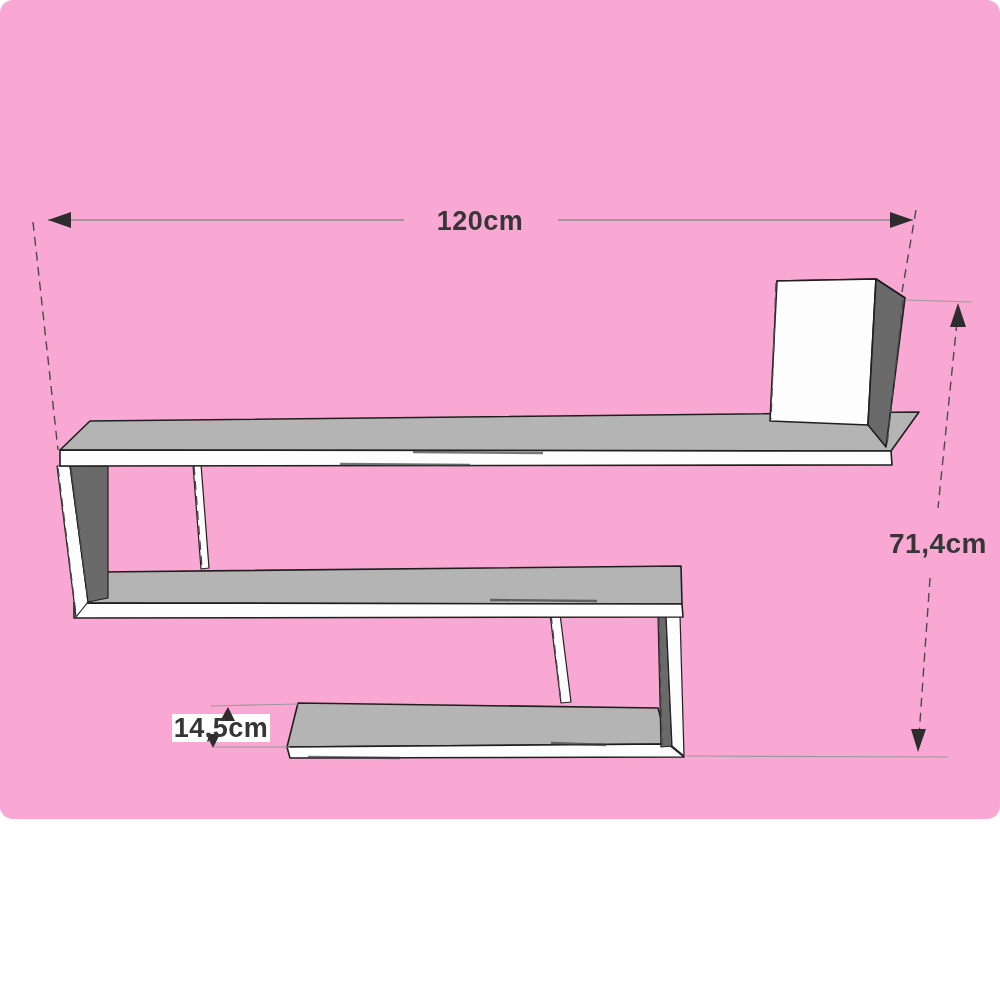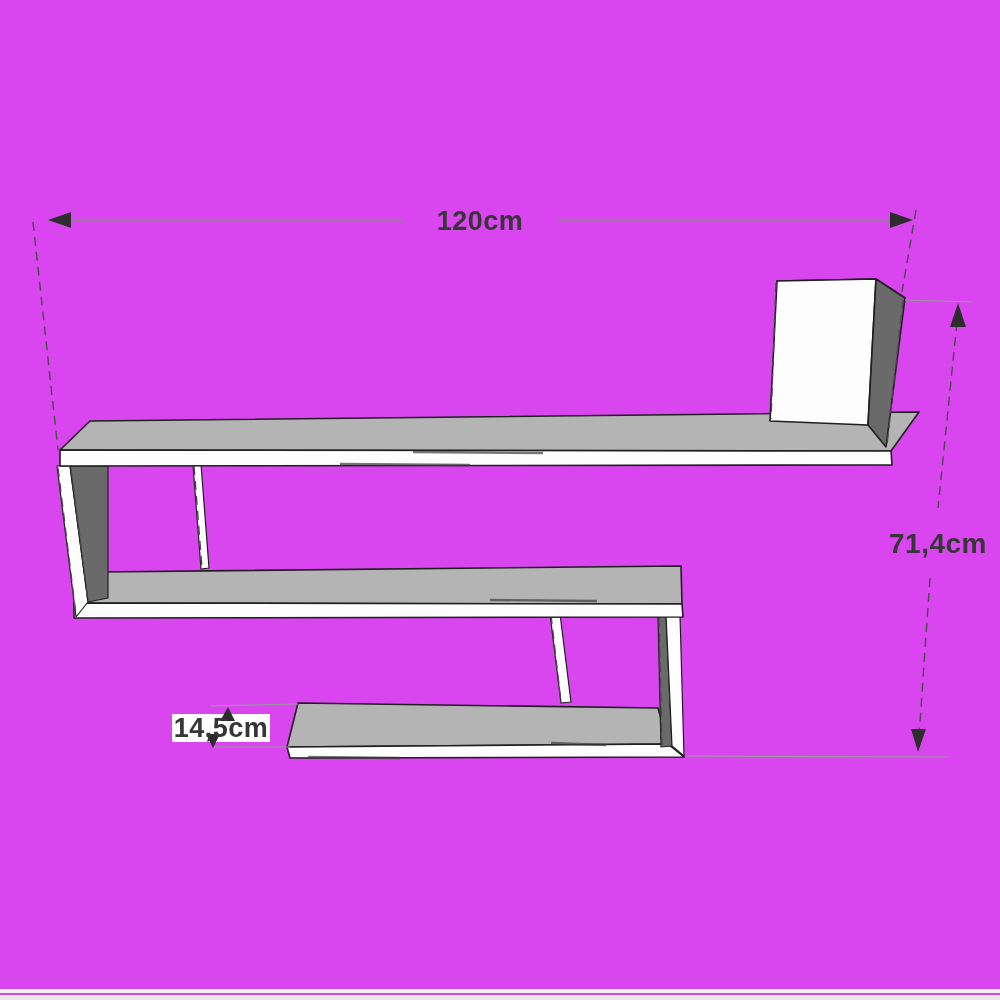--- a/index.html
+++ b/index.html
@@ -1,17 +1,17 @@
 <!DOCTYPE html>
 <html><head>
 <meta charset="utf-8">
 <style>
   html,body{margin:0;padding:0;background:#ffffff;}
-  .stage{position:relative;width:1000px;height:1000px;background:#d946ef;overflow:hidden;
-         font-family:"Liberation Sans",sans-serif;}
+  .stage{position:relative;width:1000px;height:819px;background:#f9a8d4;overflow:hidden;
+         font-family:"Liberation Sans",sans-serif;border-radius:13px;}
   svg{position:absolute;left:0;top:0;}
   .ol   {stroke:#1f1f1f;stroke-width:1.6;stroke-linejoin:round;}
   .olthin{stroke:#1f1f1f;stroke-width:1.2;stroke-linejoin:round;}
   .dim  {stroke:#8a8a8a;stroke-width:1.4;fill:none;}
   .ext  {stroke:#9a9a9a;stroke-width:1.2;fill:none;}
   .dash {stroke:#4a4a4a;stroke-width:1.4;fill:none;stroke-dasharray:9 6;}
   .smudge{stroke:#3c3c3c;stroke-width:2.4;opacity:.7;fill:none;}
   text.dimlabel{font-family:"Liberation Sans",sans-serif;font-weight:700;
                 text-anchor:middle;letter-spacing:0.5px;}
 </style>

